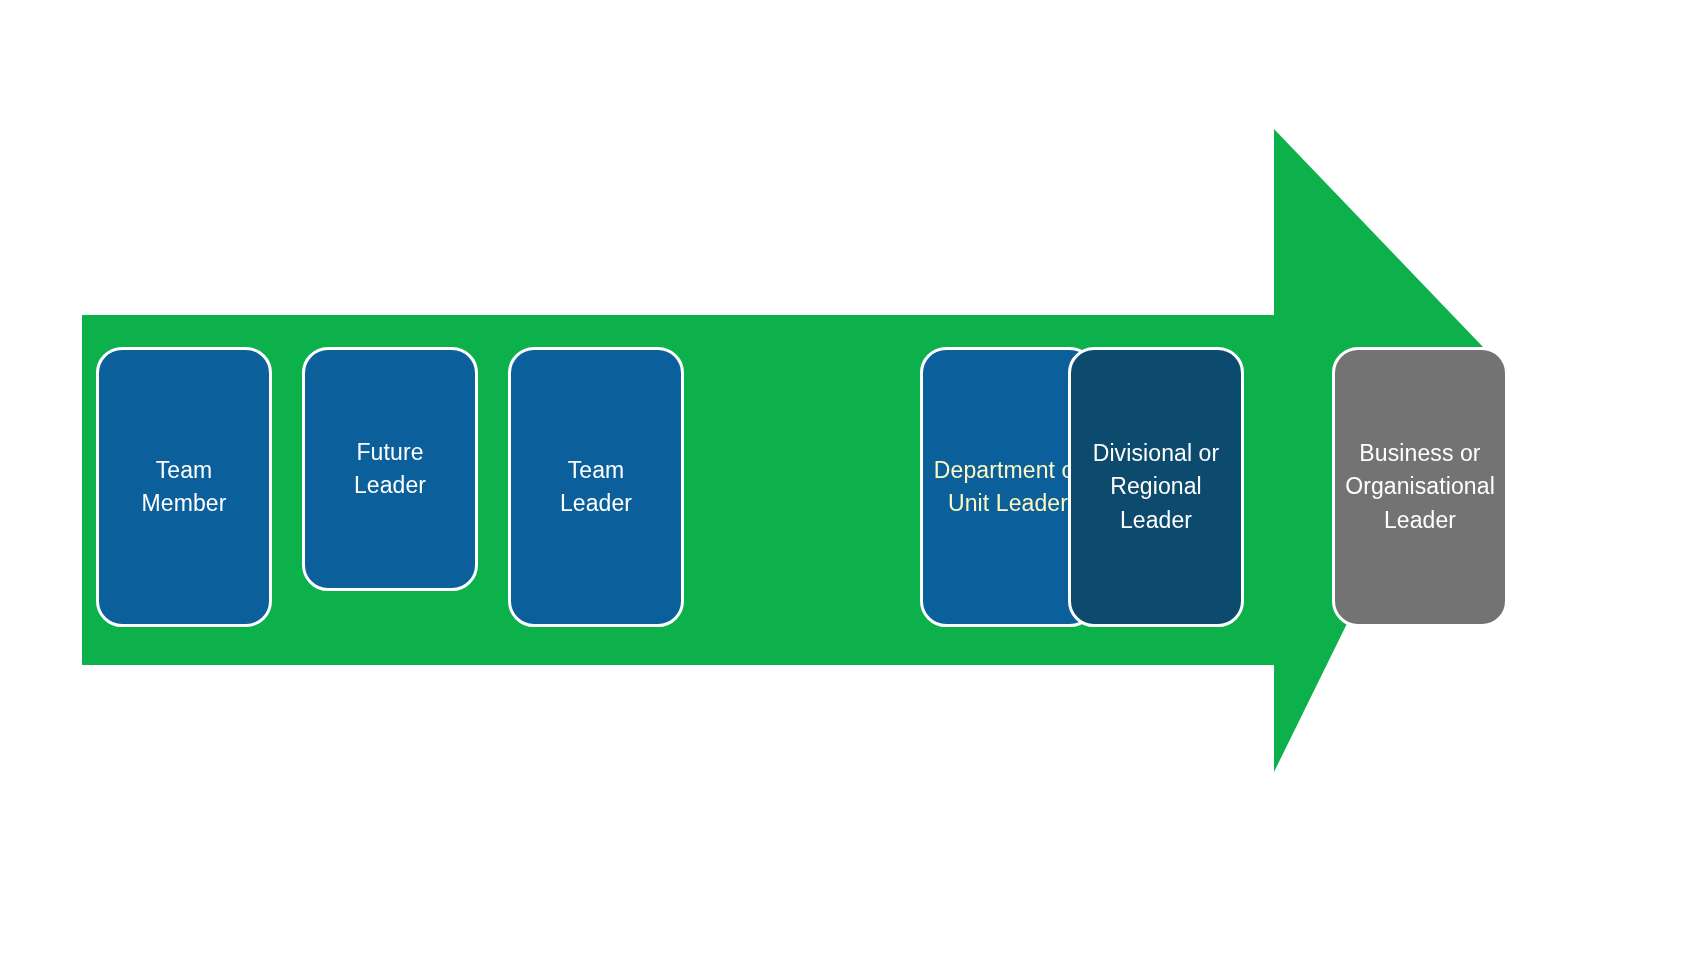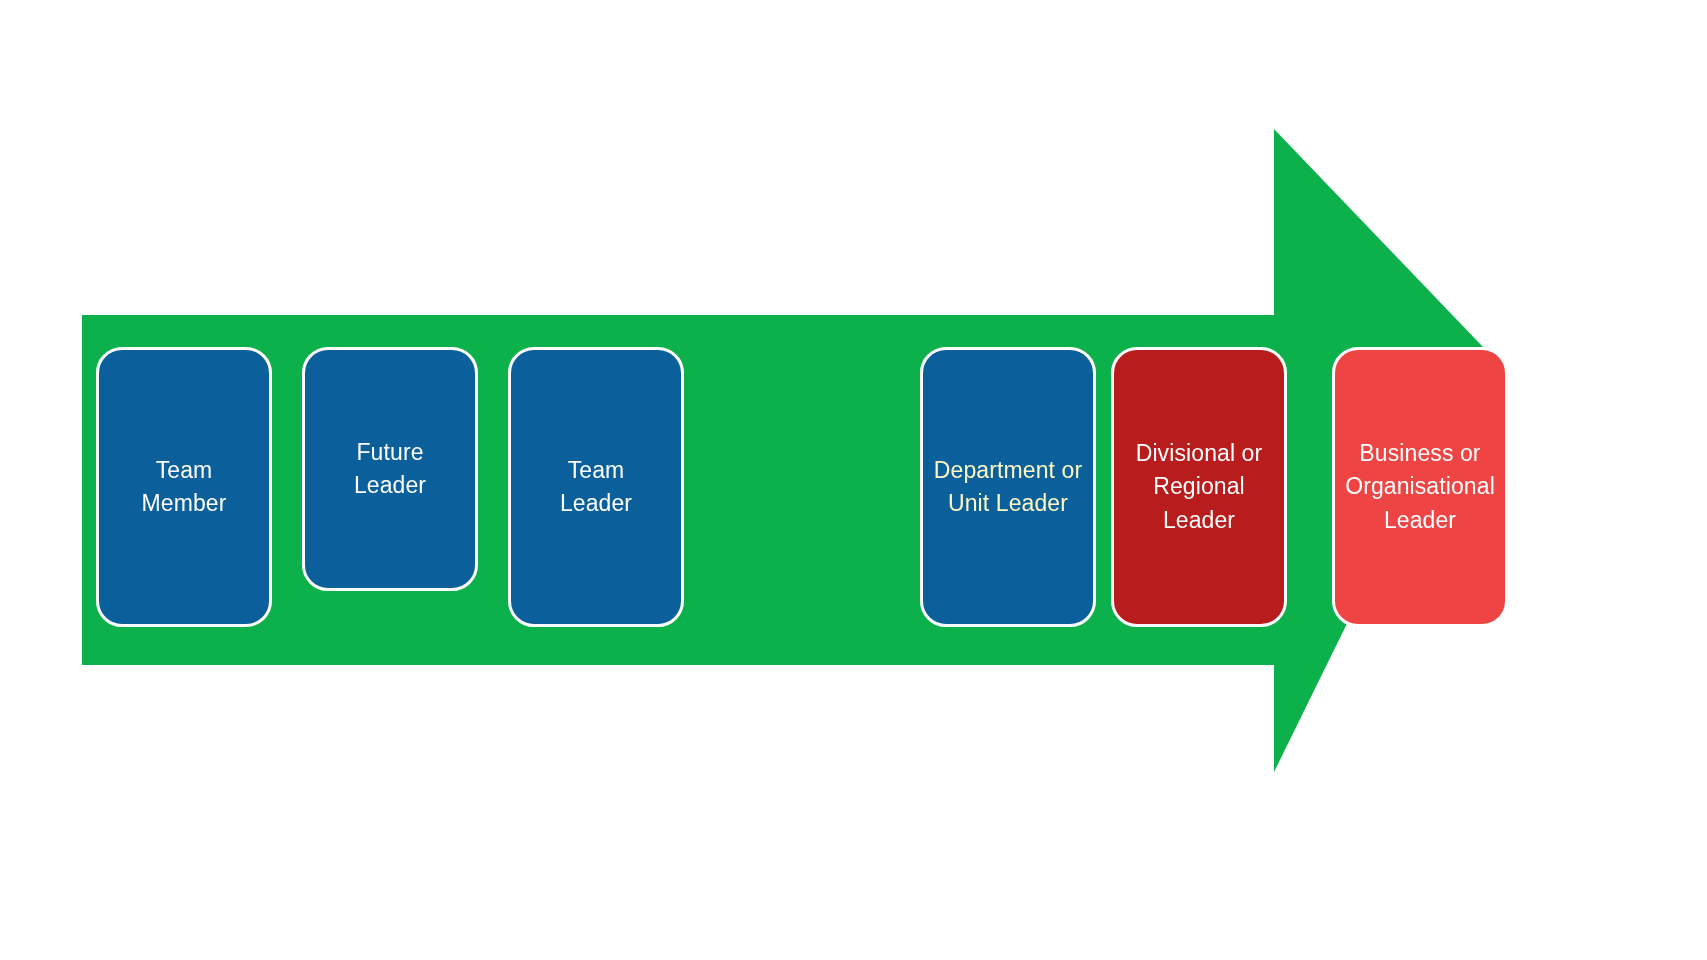--- a/index.html
+++ b/index.html
@@ -83,26 +83,26 @@
       <span class="stage-box-label">Team
 Leader</span>
     </div>
 
 
     <div class="stage-box" style="left: 920px; top: 310px; width: 176px; height: 280px; background: rgb(11, 95, 155); border-color: rgb(255, 255, 255); color: #fef9c3; align-items: center;">
       <span class="stage-box-label">Department or
 Unit Leader</span>
     </div>
 
-    <div class="stage-box" style="left: 1111px; top: 310px; width: 176px; height: 280px; background: #b91c1c; border-color: rgb(255, 255, 255); color: rgb(255, 255, 255);">
+    <div class="stage-box" style="left: 1068px; top: 310px; width: 176px; height: 280px; background: #0c4a6e; border-color: rgb(255, 255, 255); color: rgb(255, 255, 255);">
       <span class="stage-box-label">Divisional or
 Regional
 Leader</span>
     </div>
 
-    <div class="stage-box" style="left: 1332px; top: 310px; width: 176px; height: 280px; background: #ef4444; border-color: rgb(255, 255, 255); color: rgb(255, 255, 255);">
+    <div class="stage-box" style="left: 1332px; top: 310px; width: 176px; height: 280px; background: #737373; border-color: rgb(255, 255, 255); color: rgb(255, 255, 255);">
       <span class="stage-box-label">Business or
 Organisational
 Leader</span>
     </div>
 
   </div>
 </div>
 
 </body></html>

